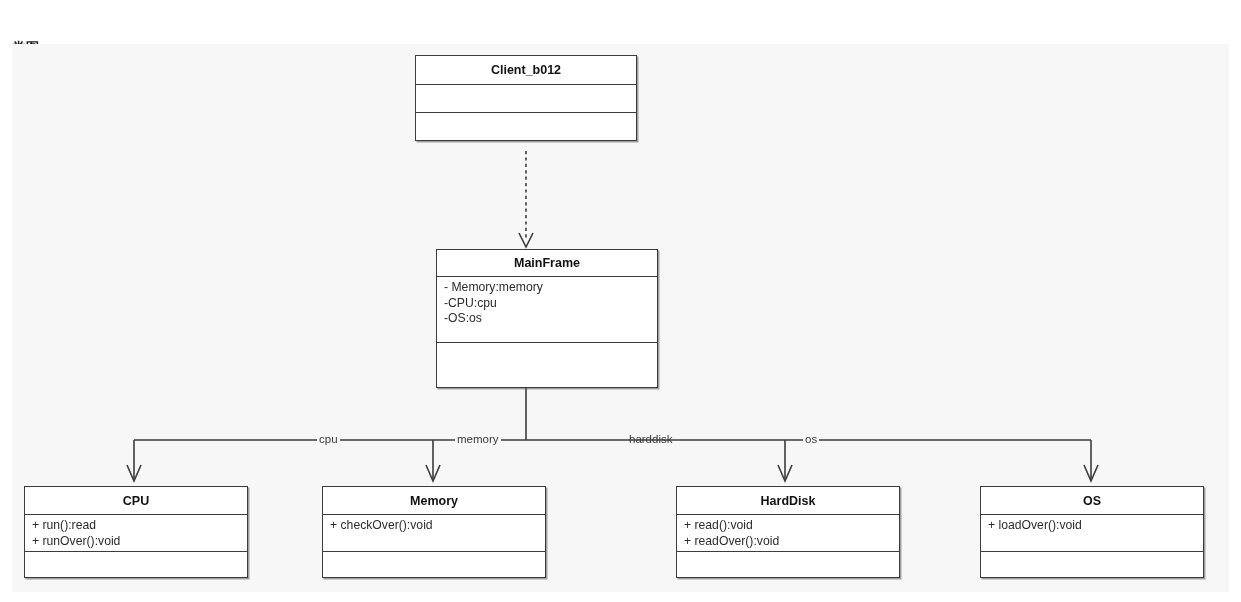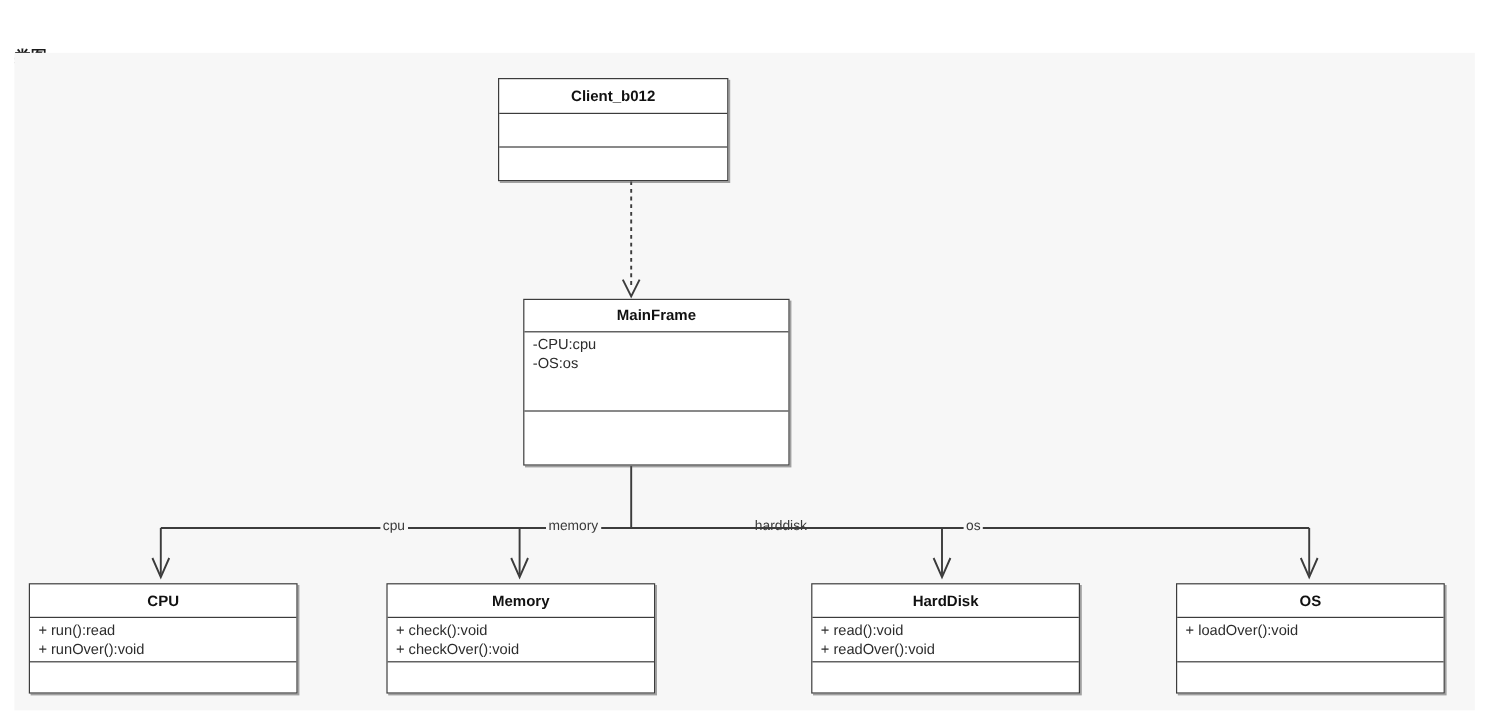--- a/index.html
+++ b/index.html
@@ -63,21 +63,21 @@
     color: #2c2c2c;
   }
   .uml-compartment.divided {
     border-bottom: 1.6px solid #3c3c3c;
   }
   .uml-compartment .member {
     white-space: pre;
   }
 
   
-  #class-client       { left: 403px; top: 21px;  width: 192px; height: 86px; }
+  #class-client       { left: 403px; top: 11px;  width: 222px; height: 86px; }
   #class-client .uml-name        { height: 29px; }
   #class-client .attrs           { height: 28px; }
   #class-client .ops             { height: 27px; }
 
   #class-mainframe    { left: 424px; top: 205px; width: 222px; height: 139px; }
   #class-mainframe .uml-name     { height: 27px; }
   #class-mainframe .attrs        { height: 66px; }
   #class-mainframe .ops          { height: 44px; }
 
   .leaf-class         { top: 442px; width: 224px; height: 92px; }
@@ -162,38 +162,38 @@
 
   <div class="uml-class" id="class-client">
     <div class="uml-name">Client_b012</div>
     <div class="uml-compartment attrs divided"></div>
     <div class="uml-compartment ops"></div>
   </div>
 
   <div class="uml-class" id="class-mainframe">
     <div class="uml-name">MainFrame</div>
     <div class="uml-compartment attrs divided">
+        <div class="member">- Memory:memory</div>
         <div class="member">-CPU:cpu</div>
         <div class="member">-OS:os</div>
       </div>
   </div>
 
   <div class="uml-class leaf-class" id="class-cpu">
     <div class="uml-name">CPU</div>
     <div class="uml-compartment attrs divided">
         <div class="member">+ run():read</div>
         <div class="member">+ runOver():void</div>
       </div>
     <div class="uml-compartment ops"></div>
   </div>
 
   <div class="uml-class leaf-class" id="class-memory">
     <div class="uml-name">Memory</div>
     <div class="uml-compartment attrs divided">
-        <div class="member">+ check():void</div>
         <div class="member">+ checkOver():void</div>
       </div>
     <div class="uml-compartment ops"></div>
   </div>
 
   <div class="uml-class leaf-class" id="class-harddisk">
     <div class="uml-name">HardDisk</div>
     <div class="uml-compartment attrs divided">
         <div class="member">+ read():void</div>
         <div class="member">+ readOver():void</div>

